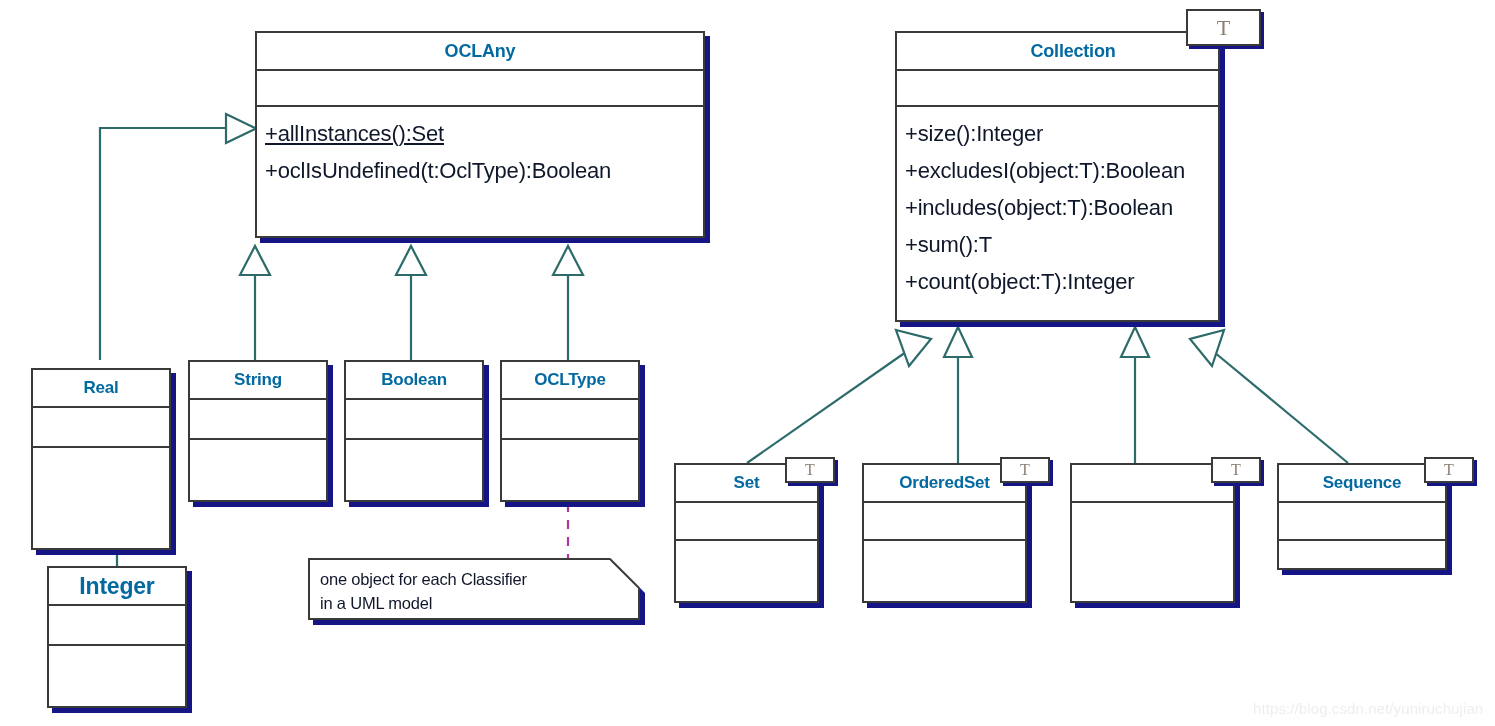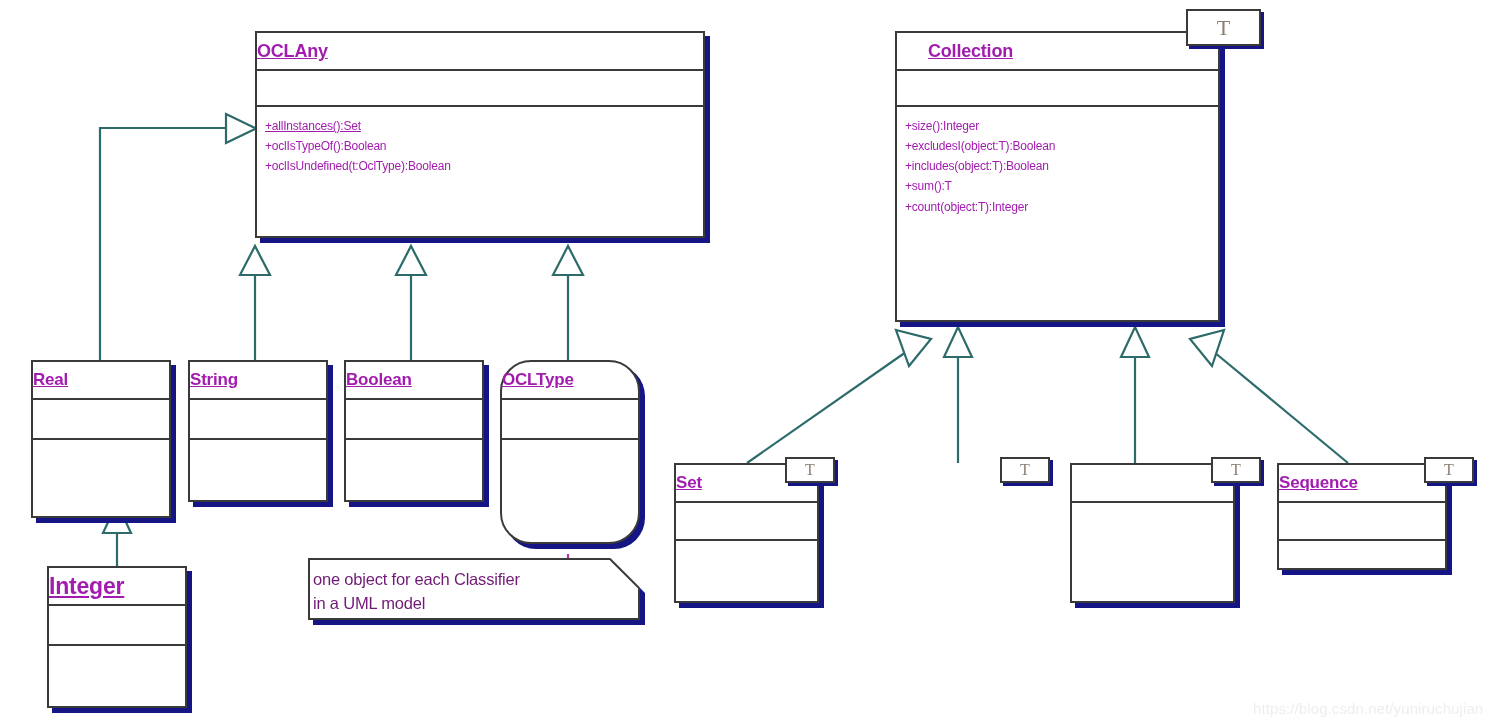--- a/index.html
+++ b/index.html
@@ -34,34 +34,33 @@
     z-index: 5;
   }
   .uml-class .compartment {
     box-sizing: border-box;
     border-bottom: 2px solid #3a3a3a;
   }
   .uml-class .compartment:last-child {
     border-bottom: none;
   }
   .cls-name {
-    text-align: left;
+    text-align: center;
     font-weight: bold;
-    color: #a21caf;
+    color: #0369a1;
     letter-spacing: -0.2px;
     white-space: nowrap;
     overflow: visible;
-    text-decoration: underline;
   }
   .cls-ops {
     padding: 9px 0 0 8px;
   }
   .op-line {
-    font-size: 12px;
-    color: #a21caf;
+    font-size: 22px;
+    color: #0f172a;
     line-height: 1.68;
     white-space: nowrap;
     letter-spacing: -0.2px;
   }
   .op-line.static {
     text-decoration: underline;
   }
   
   .tparam {
     position: absolute;
@@ -103,24 +102,24 @@
   }
   .uml-note .note-fold {
     position: absolute;
     right: 0;
     top: 0;
     width: 30px;
     height: 30px;
   }
   .uml-note .note-text {
     position: relative;
-    padding: 10px 12px 0 5px;
+    padding: 10px 12px 0 12px;
     font-size: 16.5px;
     line-height: 1.45;
-    color: #701a75;
+    color: #0f172a;
     letter-spacing: -0.2px;
   }
   .uml-note .note-text div {
     white-space: nowrap;
   }
   
   .watermark {
     position: absolute;
     font-size: 15px;
     color: #eeeeee;
@@ -193,41 +192,40 @@
     </g>
   </svg>
 
   <div class="uml-class" style="left:255px; top:31px; width:450px; height:207px;">
     <div class="compartment" style="height:38px; line-height:36px;">
       <div class="cls-name" style="font-size:18px;">OCLAny</div>
     </div>
     <div class="compartment" style="height:36px;"></div>
     <div class="compartment cls-ops" style="height:129px;">
       <div class="op-line static">+allInstances():Set</div>
-      <div class="op-line">+oclIsTypeOf():Boolean</div>
       <div class="op-line">+oclIsUndefined(t:OclType):Boolean</div>
     </div>
   </div>
 
   <div class="uml-class" style="left:895px; top:31px; width:325px; height:291px;">
     <div class="compartment" style="height:38px; line-height:36px;">
       <div class="cls-name" style="font-size:18px;margin-left:31px;">Collection</div>
     </div>
     <div class="compartment" style="height:36px;"></div>
     <div class="compartment cls-ops" style="height:213px;">
       <div class="op-line">+size():Integer</div>
       <div class="op-line">+excludesI(object:T):Boolean</div>
       <div class="op-line">+includes(object:T):Boolean</div>
       <div class="op-line">+sum():T</div>
       <div class="op-line">+count(object:T):Integer</div>
     </div>
   </div>
   <div class="tparam" style="left:1186px; top:9px; width:75px; height:37px; font-size:22px;">T</div>
 
-  <div class="uml-class" style="left:31px; top:360px; width:140px; height:158px;">
+  <div class="uml-class" style="left:31px; top:368px; width:140px; height:182px;">
     <div class="compartment" style="height:38px; line-height:36px;">
       <div class="cls-name" style="font-size:17px;">Real</div>
     </div>
     <div class="compartment" style="height:40px;"></div>
     <div class="compartment" style="height:60px;"></div>
   </div>
 
   <div class="uml-class" style="left:188px; top:360px; width:140px; height:142px;">
     <div class="compartment" style="height:38px; line-height:36px;">
       <div class="cls-name" style="font-size:17px;">String</div>
@@ -237,21 +235,21 @@
   </div>
 
   <div class="uml-class" style="left:344px; top:360px; width:140px; height:142px;">
     <div class="compartment" style="height:38px; line-height:36px;">
       <div class="cls-name" style="font-size:17px;">Boolean</div>
     </div>
     <div class="compartment" style="height:40px;"></div>
     <div class="compartment" style="height:60px;"></div>
   </div>
 
-  <div class="uml-class" style="left:500px; top:360px; width:140px; height:184px;border-radius:31px;">
+  <div class="uml-class" style="left:500px; top:360px; width:140px; height:142px;">
     <div class="compartment" style="height:38px; line-height:36px;">
       <div class="cls-name" style="font-size:17px;">OCLType</div>
     </div>
     <div class="compartment" style="height:40px;"></div>
     <div class="compartment" style="height:60px;"></div>
   </div>
 
   <div class="uml-class" style="left:47px; top:566px; width:140px; height:142px;">
     <div class="compartment" style="height:38px; line-height:36px;">
       <div class="cls-name" style="font-size:23px;">Integer</div>
@@ -262,20 +260,27 @@
 
   <div class="uml-class" style="left:674px; top:463px; width:145px; height:140px;">
     <div class="compartment" style="height:38px; line-height:36px;">
       <div class="cls-name" style="font-size:17px;">Set</div>
     </div>
     <div class="compartment" style="height:38px;"></div>
     <div class="compartment" style="height:60px;"></div>
   </div>
   <div class="tparam" style="left:785px; top:457px; width:50px; height:26px; font-size:16px;">T</div>
 
+  <div class="uml-class" style="left:862px; top:463px; width:165px; height:140px;">
+    <div class="compartment" style="height:38px; line-height:36px;">
+      <div class="cls-name" style="font-size:17px;">OrderedSet</div>
+    </div>
+    <div class="compartment" style="height:38px;"></div>
+    <div class="compartment" style="height:60px;"></div>
+  </div>
   <div class="tparam" style="left:1000px; top:457px; width:50px; height:26px; font-size:16px;">T</div>
 
   <div class="uml-class" style="left:1070px; top:463px; width:165px; height:140px;">
     <div class="compartment" style="height:38px;"></div>
     <div class="compartment" style="height:60px;"></div>
   </div>
   <div class="tparam" style="left:1211px; top:457px; width:50px; height:26px; font-size:16px;">T</div>
 
   <div class="uml-class" style="left:1277px; top:463px; width:170px; height:107px;">
     <div class="compartment" style="height:38px; line-height:36px;">

